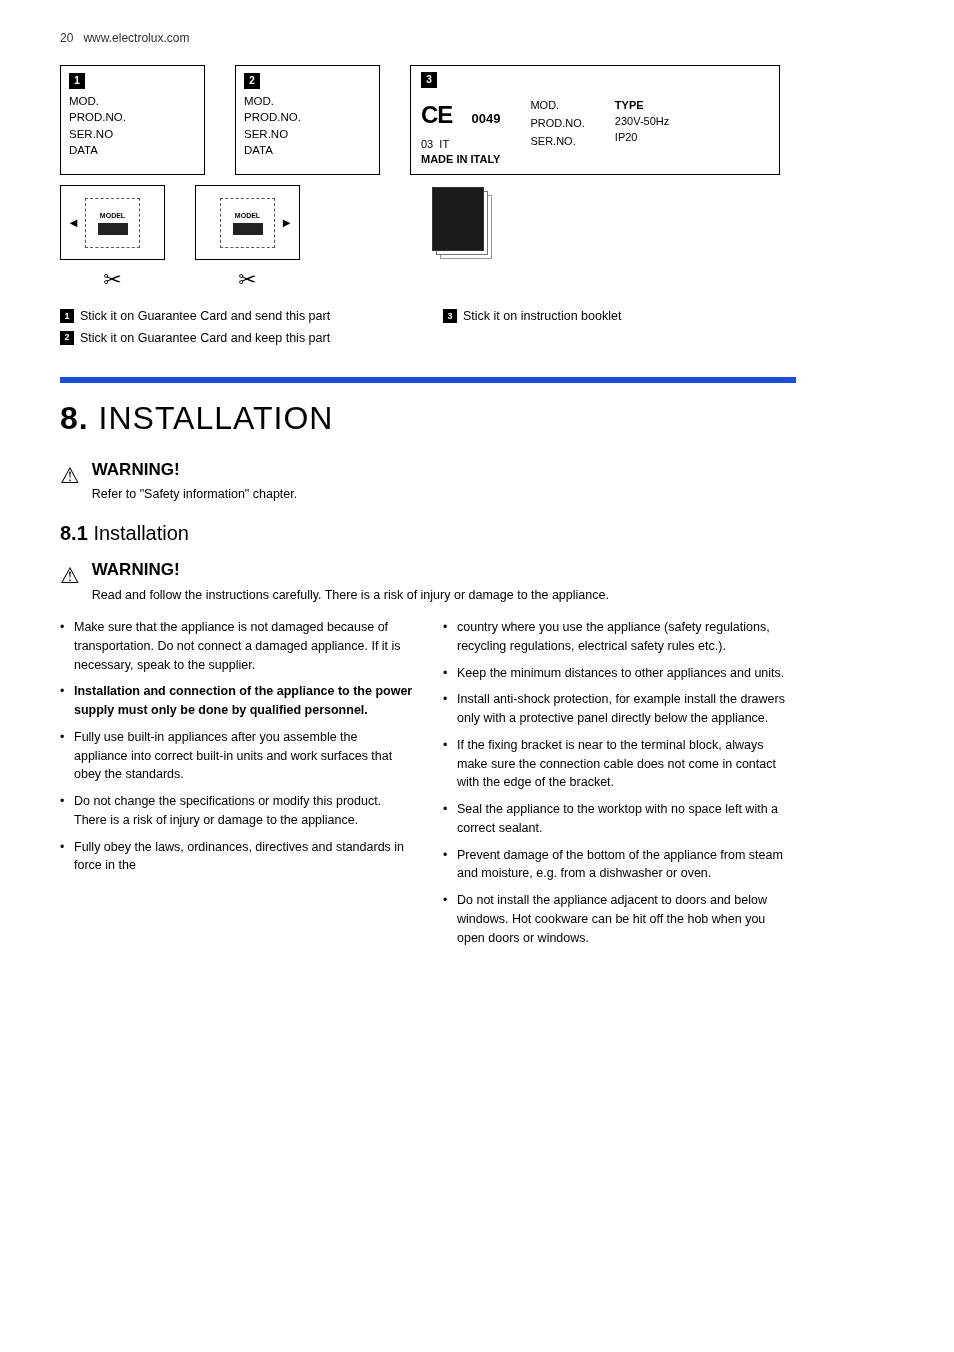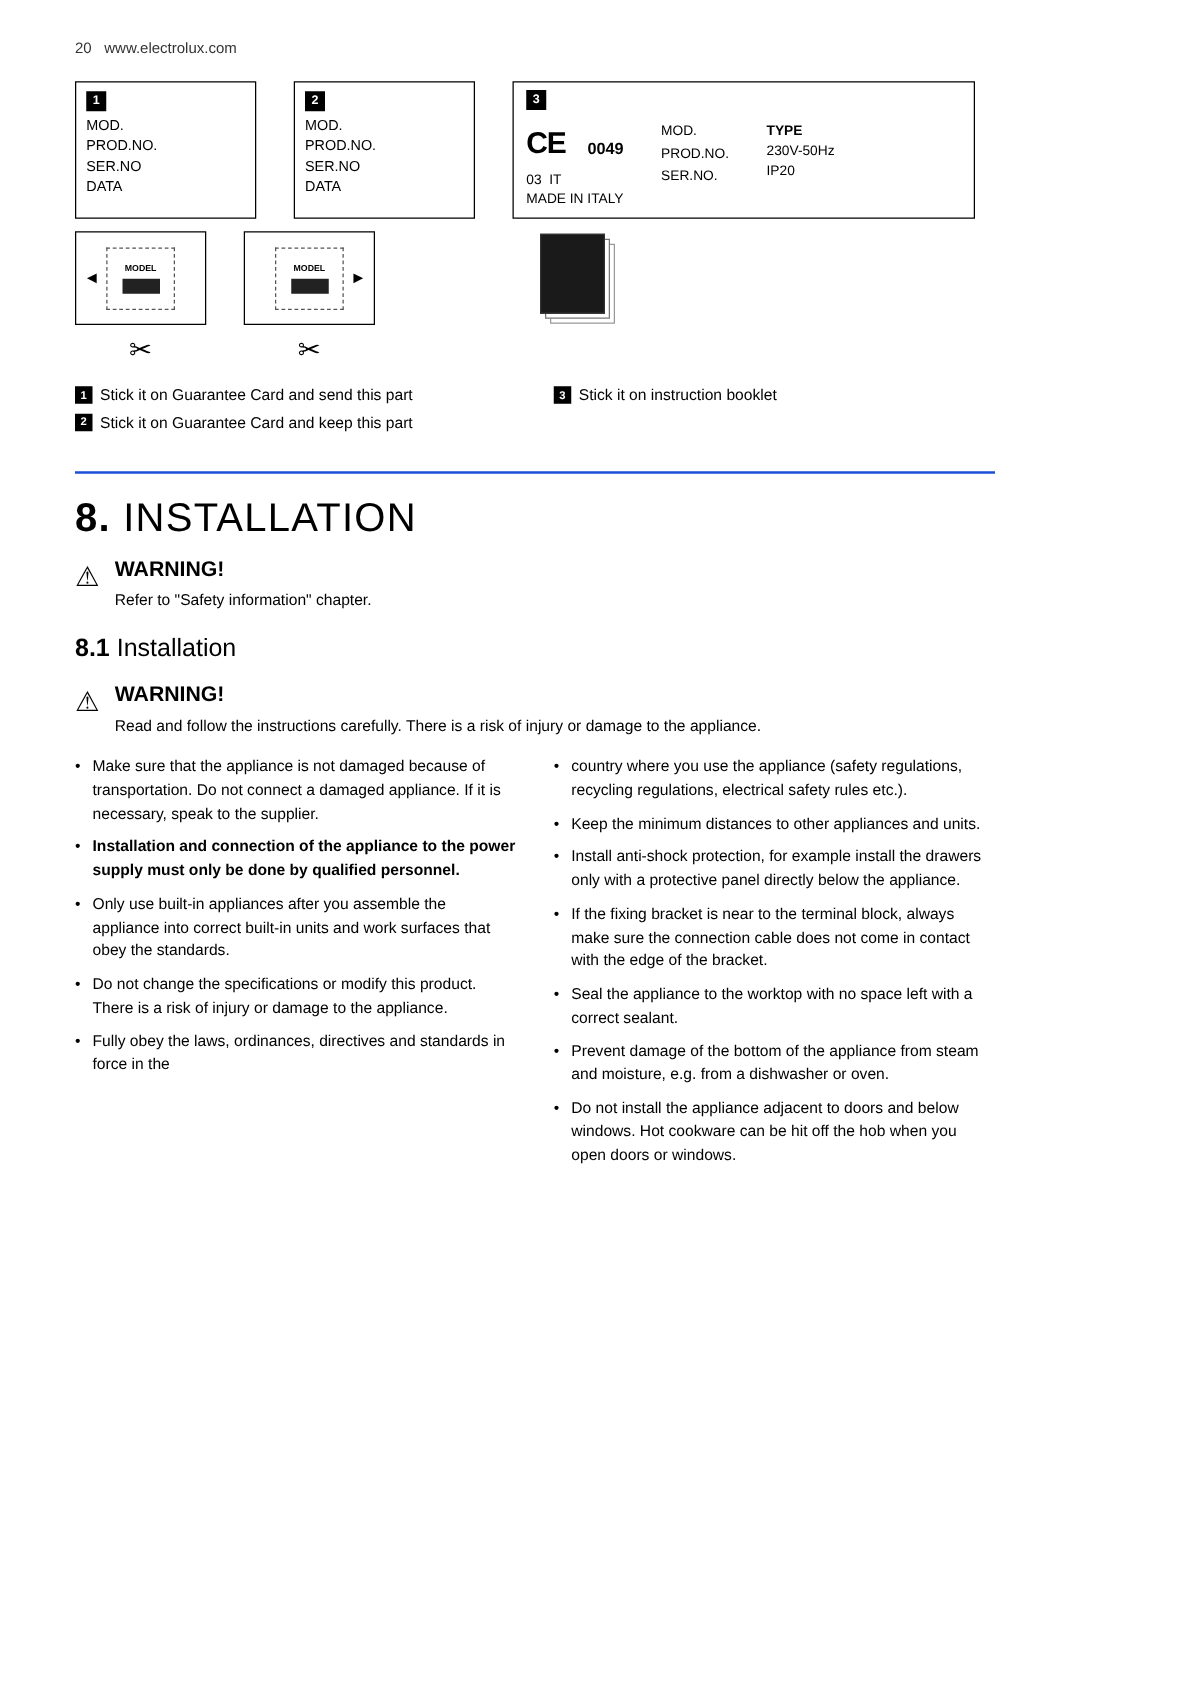--- a/index.html
+++ b/index.html
@@ -163,22 +163,22 @@
       flex-shrink: 0;
       margin-top: 1px;
     }
     .label-text { font-size: 12.5px; line-height: 1.4; }
 
     
     .section-title {
       font-size: 32px;
       font-weight: normal;
       letter-spacing: 1px;
-      margin: 30px 0 6px 0;
-      border-top: 2px solid #1d4ed8;
+      margin: 30px 0 16px 0;
+      border-top: 6px solid #1d4ed8;
       padding-top: 12px;
     }
     .section-title strong { font-weight: bold; }
 
     .warning-block {
       display: flex;
       align-items: flex-start;
       gap: 12px;
       margin-bottom: 14px;
     }
@@ -263,21 +263,21 @@
         <div style="display:flex; justify-content:space-between; align-items:flex-start; width:100%;">
           <span class="num-badge" style="position:relative; top:0; left:0; margin-bottom:4px; display:inline-block; background:#000; color:#fff; font-size:10px; font-weight:bold; width:16px; height:16px; text-align:center; line-height:16px;">3</span>
         </div>
         <div class="ce-top">
           <div>
             <div class="ce-mark">
               <span style="font-size:24px; font-weight:bold; letter-spacing:-1px;">CE</span>
               <span style="font-size:13px; margin-top:8px;">0049</span>
             </div>
             <div style="font-size:11px; margin-top:4px;">03&nbsp;&nbsp;IT</div>
-            <div style="font-size:11px;">MADE IN ITALY</div>
+            <div style="font-size:11px;font-weight:bold;">MADE IN ITALY</div>
           </div>
           <div class="ce-right">
             <p>MOD.</p>
             <p>PROD.NO.</p>
             <p>SER.NO.</p>
           </div>
           <div style="font-size:11px;">
             <p style="font-weight:bold;">TYPE</p>
             <p>230V-50Hz</p>
             <p>IP20</p>
@@ -363,21 +363,21 @@
       <strong>WARNING!</strong>
       <p>Read and follow the instructions carefully. There is a risk of injury or damage to the appliance.</p>
     </div>
   </div>
 
   <div class="two-col">
     <div class="col-left">
       <ul class="bullet-list">
         <li>Make sure that the appliance is not damaged because of transportation. Do not connect a damaged appliance. If it is necessary, speak to the supplier.</li>
         <li><strong>Installation and connection of the appliance to the power supply must only be done by qualified personnel.</strong></li>
-        <li>Only use built-in appliances after you assemble the appliance into correct built-in units and work surfaces that obey the standards.</li>
+        <li>Fully use built-in appliances after you assemble the appliance into correct built-in units and work surfaces that obey the standards.</li>
         <li>Do not change the specifications or modify this product. There is a risk of injury or damage to the appliance.</li>
         <li>Fully obey the laws, ordinances, directives and standards in force in the</li>
       </ul>
     </div>
     <div class="col-right">
       <ul class="bullet-list">
         <li>country where you use the appliance (safety regulations, recycling regulations, electrical safety rules etc.).</li>
         <li>Keep the minimum distances to other appliances and units.</li>
         <li>Install anti-shock protection, for example install the drawers only with a protective panel directly below the appliance.</li>
         <li>If the fixing bracket is near to the terminal block, always make sure the connection cable does not come in contact with the edge of the bracket.</li>

